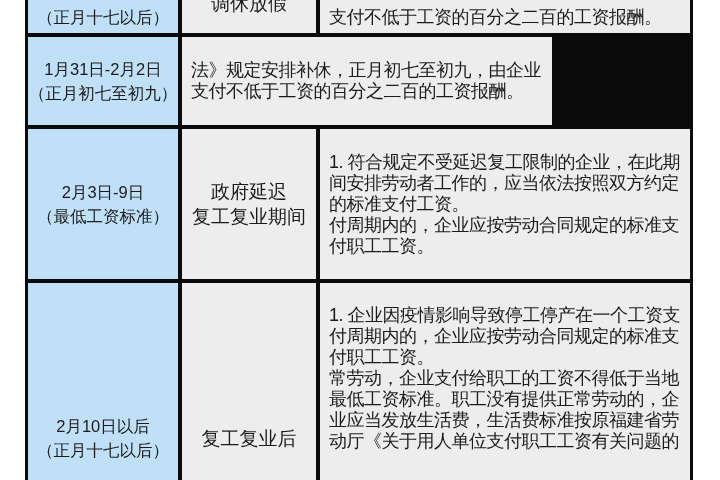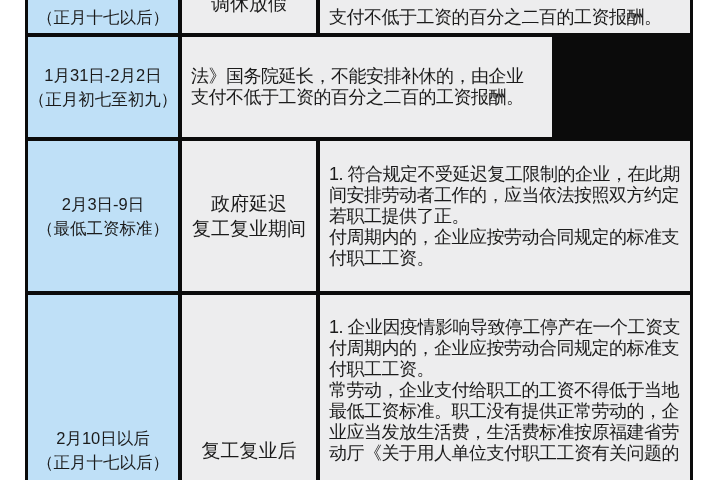--- a/index.html
+++ b/index.html
@@ -35,21 +35,21 @@
     font-size:19px;line-height:25px;
   }
   .c3{
     width:370px;margin-left:4px;background:var(--gray);
     font-size:18px;line-height:21px;
     padding-left:9px;padding-right:5px;
     letter-spacing:-0.5px;
   }
   
   .r1{height:103px;}
-  .r2{height:100px;}
+  .r2{height:88px;}
   .r3{height:150px;}
   .r4{height:320px;}
   
   .r1 .cell{justify-content:flex-end;}
   .r1 .c1{padding-bottom:4px;}
   .r1 .c2{padding-bottom:17px;}
   .r1 .c3{padding-bottom:5px;}
   .r2 .cell,.r3 .cell{justify-content:center;}
   .r4 .cell{justify-content:flex-start;}
   .r4 .c1{padding-top:131px;}
@@ -74,38 +74,38 @@
           <div class="ln">支付不低于工资的百分之二百的工资报酬。</div>
         </div>
     </div>
 
     <div class="row r2">
       <div class="cell c1">
           <div class="ln">1月31日-2月2日</div>
           <div class="ln">（正月初七至初九）</div>
         </div>
       <div class="cell c3">
-          <div class="ln">法》国务院延长，不能安排补休的，由企业</div>
+          <div class="ln">法》规定安排补休，正月初七至初九，由企业</div>
           <div class="ln">支付不低于工资的百分之二百的工资报酬。</div>
         </div>
     </div>
 
     <div class="row r3">
       <div class="cell c1">
           <div class="ln">2月3日-9日</div>
           <div class="ln">（最低工资标准）</div>
         </div>
       <div class="cell c2">
           <div class="ln">政府延迟</div>
           <div class="ln">复工复业期间</div>
         </div>
       <div class="cell c3">
           <div class="ln">1. 符合规定不受延迟复工限制的企业，在此期</div>
           <div class="ln">间安排劳动者工作的，应当依法按照双方约定</div>
-          <div class="ln">若职工提供了正。</div>
+          <div class="ln">的标准支付工资。</div>
           <div class="ln">付周期内的，企业应按劳动合同规定的标准支</div>
           <div class="ln">付职工工资。</div>
         </div>
     </div>
 
     <div class="row r4">
       <div class="cell c1">
           <div class="ln">2月10日以后</div>
           <div class="ln">（正月十七以后）</div>
         </div>

